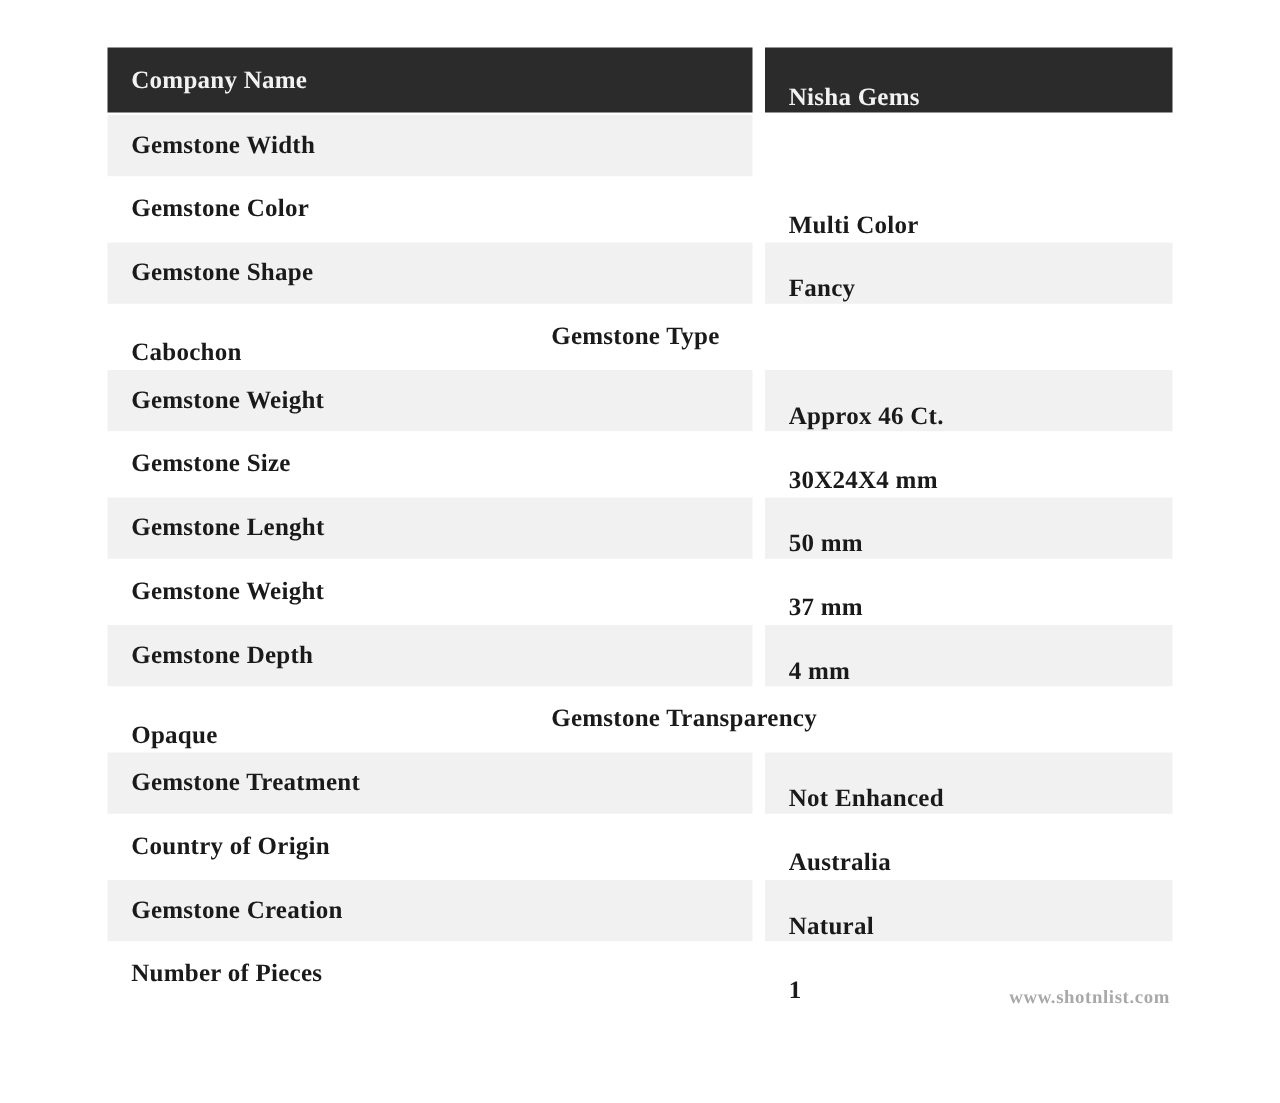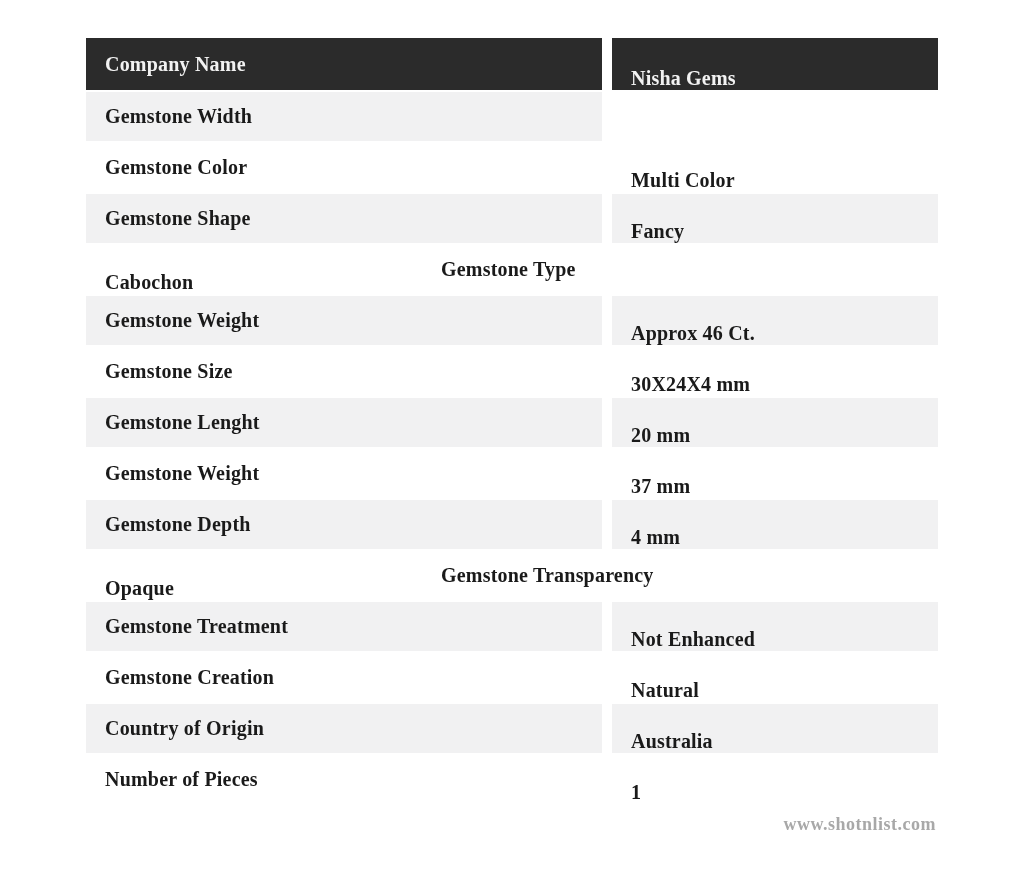--- a/index.html
+++ b/index.html
@@ -45,23 +45,23 @@
   }
   
   .spec-table .row:not(.header):nth-child(even) .cell {
     background: #f1f1f2;
   }
   .spec-table .row:not(.header):nth-child(odd) .cell {
     background: #ffffff;
   }
   .watermark {
     position: absolute;
-    top: 814px;
+    top: 790px;
     right: 88px;
-    font-size: 18px;
+    font-size: 15px;
     font-weight: 700;
     color: #a8a8a8;
     letter-spacing: 0.5px;
   }
 </style>
 </head>
 <body>
 
 <div class="spec-table">
 
@@ -123,21 +123,21 @@
     <div class="cell right">
       <span>30X24X4 mm</span>
     </div>
   </div>
 
   <div class="row">
     <div class="cell left">
       <span>Gemstone Lenght</span>
     </div>
     <div class="cell right">
-      <span>20 mm</span>
+      <span>50 mm</span>
     </div>
   </div>
 
   <div class="row">
     <div class="cell left">
       <span>Gemstone Weight</span>
     </div>
     <div class="cell right">
       <span>37 mm</span>
     </div>
@@ -165,38 +165,38 @@
     <div class="cell left">
       <span>Gemstone Treatment</span>
     </div>
     <div class="cell right">
       <span>Not Enhanced</span>
     </div>
   </div>
 
   <div class="row">
     <div class="cell left">
+      <span>Country of Origin</span>
+    </div>
+    <div class="cell right">
+      <span>Australia</span>
+    </div>
+  </div>
+
+  <div class="row">
+    <div class="cell left">
       <span>Gemstone Creation</span>
     </div>
     <div class="cell right">
       <span>Natural</span>
     </div>
   </div>
 
   <div class="row">
     <div class="cell left">
-      <span>Country of Origin</span>
-    </div>
-    <div class="cell right">
-      <span>Australia</span>
-    </div>
-  </div>
-
-  <div class="row">
-    <div class="cell left">
       <span>Number of Pieces</span>
     </div>
     <div class="cell right">
       <span>1</span>
     </div>
   </div>
 
 </div>
 
 <div class="watermark">www.shotnlist.com</div>

